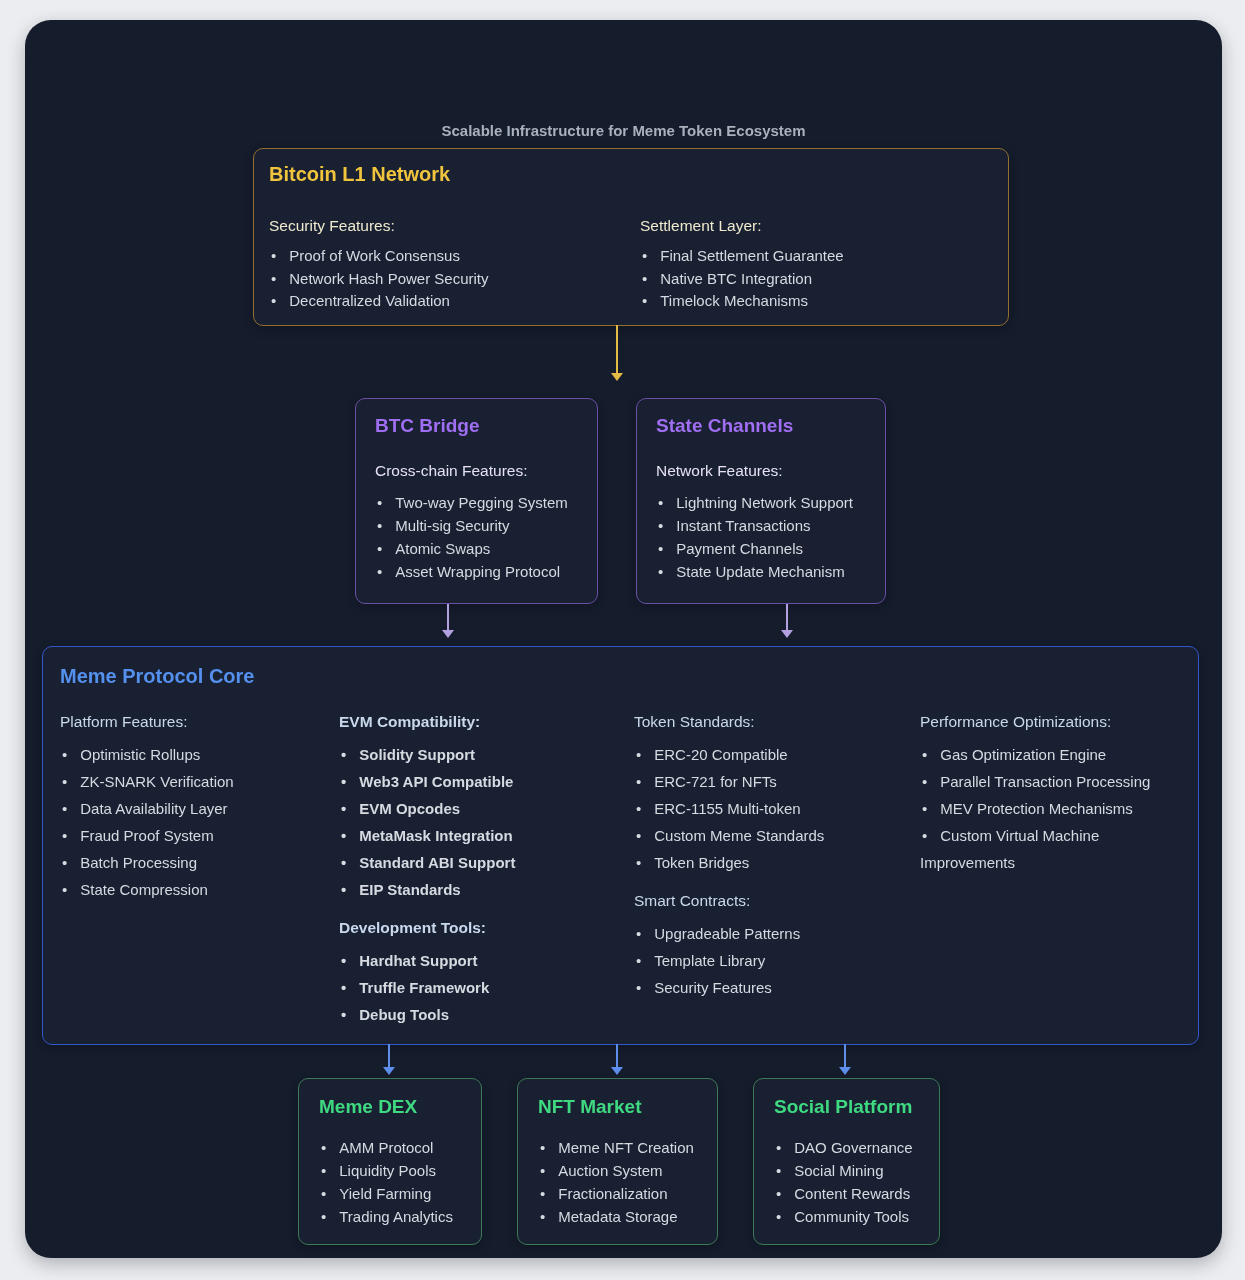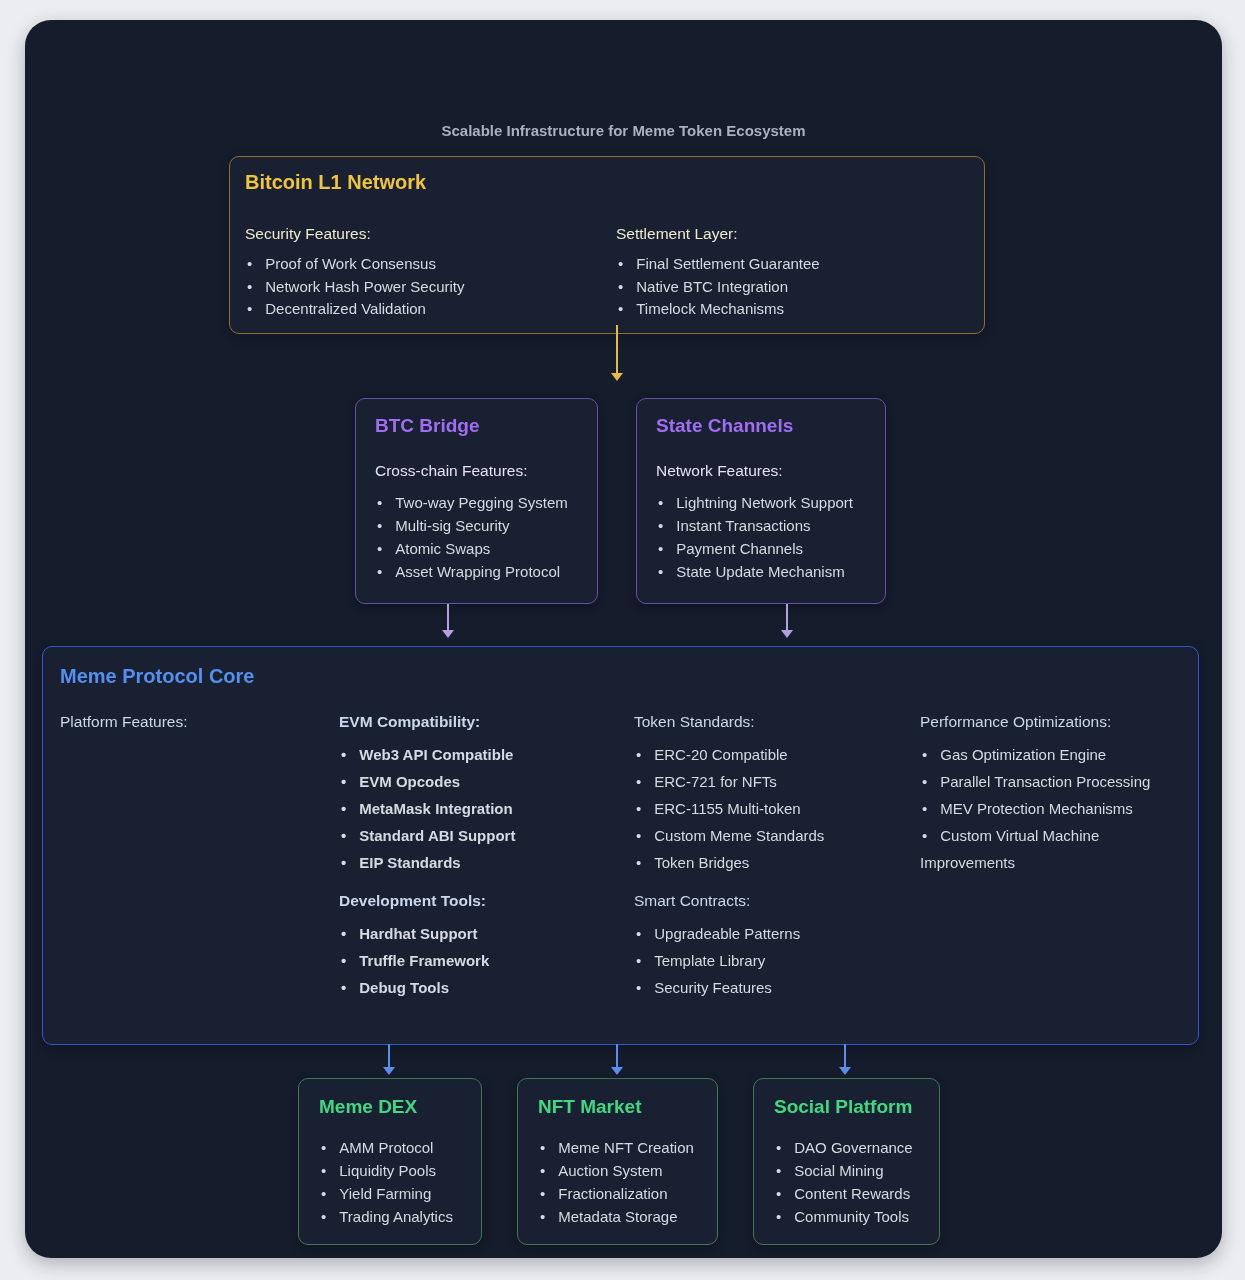--- a/index.html
+++ b/index.html
@@ -60,21 +60,21 @@
   .a-purple{background:#b3a0e0;}.a-purple::after{border-top-color:#b3a0e0;}
   .a-blue{background:#5e8eec;}  .a-blue::after{border-top-color:#5e8eec;}
 </style>
 </head>
 <body>
 
 <div class="panel">
 
   <div class="page-subtitle">Scalable Infrastructure for Meme Token Ecosystem</div>
 
-  <div class="node gold" style="left:204px;top:128px;width:754px;height:176px;margin-top:8px;">
+  <div class="node gold" style="left:228px;top:128px;width:754px;height:176px;">
     <h2 style="left:15px;top:14px;">Bitcoin L1 Network</h2>
     <div class="col" style="left:15px;top:66px;width:350px;">
       <p class="sec-header">Security Features:</p>
       <ul class="items lh225">
           <li>Proof of Work Consensus</li>
           <li>Network Hash Power Security</li>
           <li>Decentralized Validation</li>
         </ul>
     </div>
     <div class="col" style="left:386px;top:66px;width:350px;">
@@ -116,25 +116,34 @@
   </div>
 
   <div class="arrow a-purple" style="left:422px;top:584px;height:26px;"></div>
   <div class="arrow a-purple" style="left:761px;top:584px;height:26px;"></div>
 
   <div class="node blue" style="left:17px;top:626px;width:1155px;height:397px;">
     <h2 style="left:17px;top:18px;">Meme Protocol Core</h2>
 
     <div class="col" style="left:17px;top:64px;width:262px;">
       <p class="sec-header">Platform Features:</p>
+      <ul class="items lh27">
+          <li>Optimistic Rollups</li>
+          <li>ZK-SNARK Verification</li>
+          <li>Data Availability Layer</li>
+          <li>Fraud Proof System</li>
+          <li>Batch Processing</li>
+          <li>State Compression</li>
+        </ul>
     </div>
 
     <div class="col" style="left:296px;top:64px;width:270px;font-weight:bold;">
       <p class="sec-header">EVM Compatibility:</p>
       <ul class="items lh27">
+          <li>Solidity Support</li>
           <li>Web3 API Compatible</li>
           <li>EVM Opcodes</li>
           <li>MetaMask Integration</li>
           <li>Standard ABI Support</li>
           <li>EIP Standards</li>
         </ul>
       <p class="sec-header sec2">Development Tools:</p>
       <ul class="items lh27">
           <li>Hardhat Support</li>
           <li>Truffle Framework</li>

